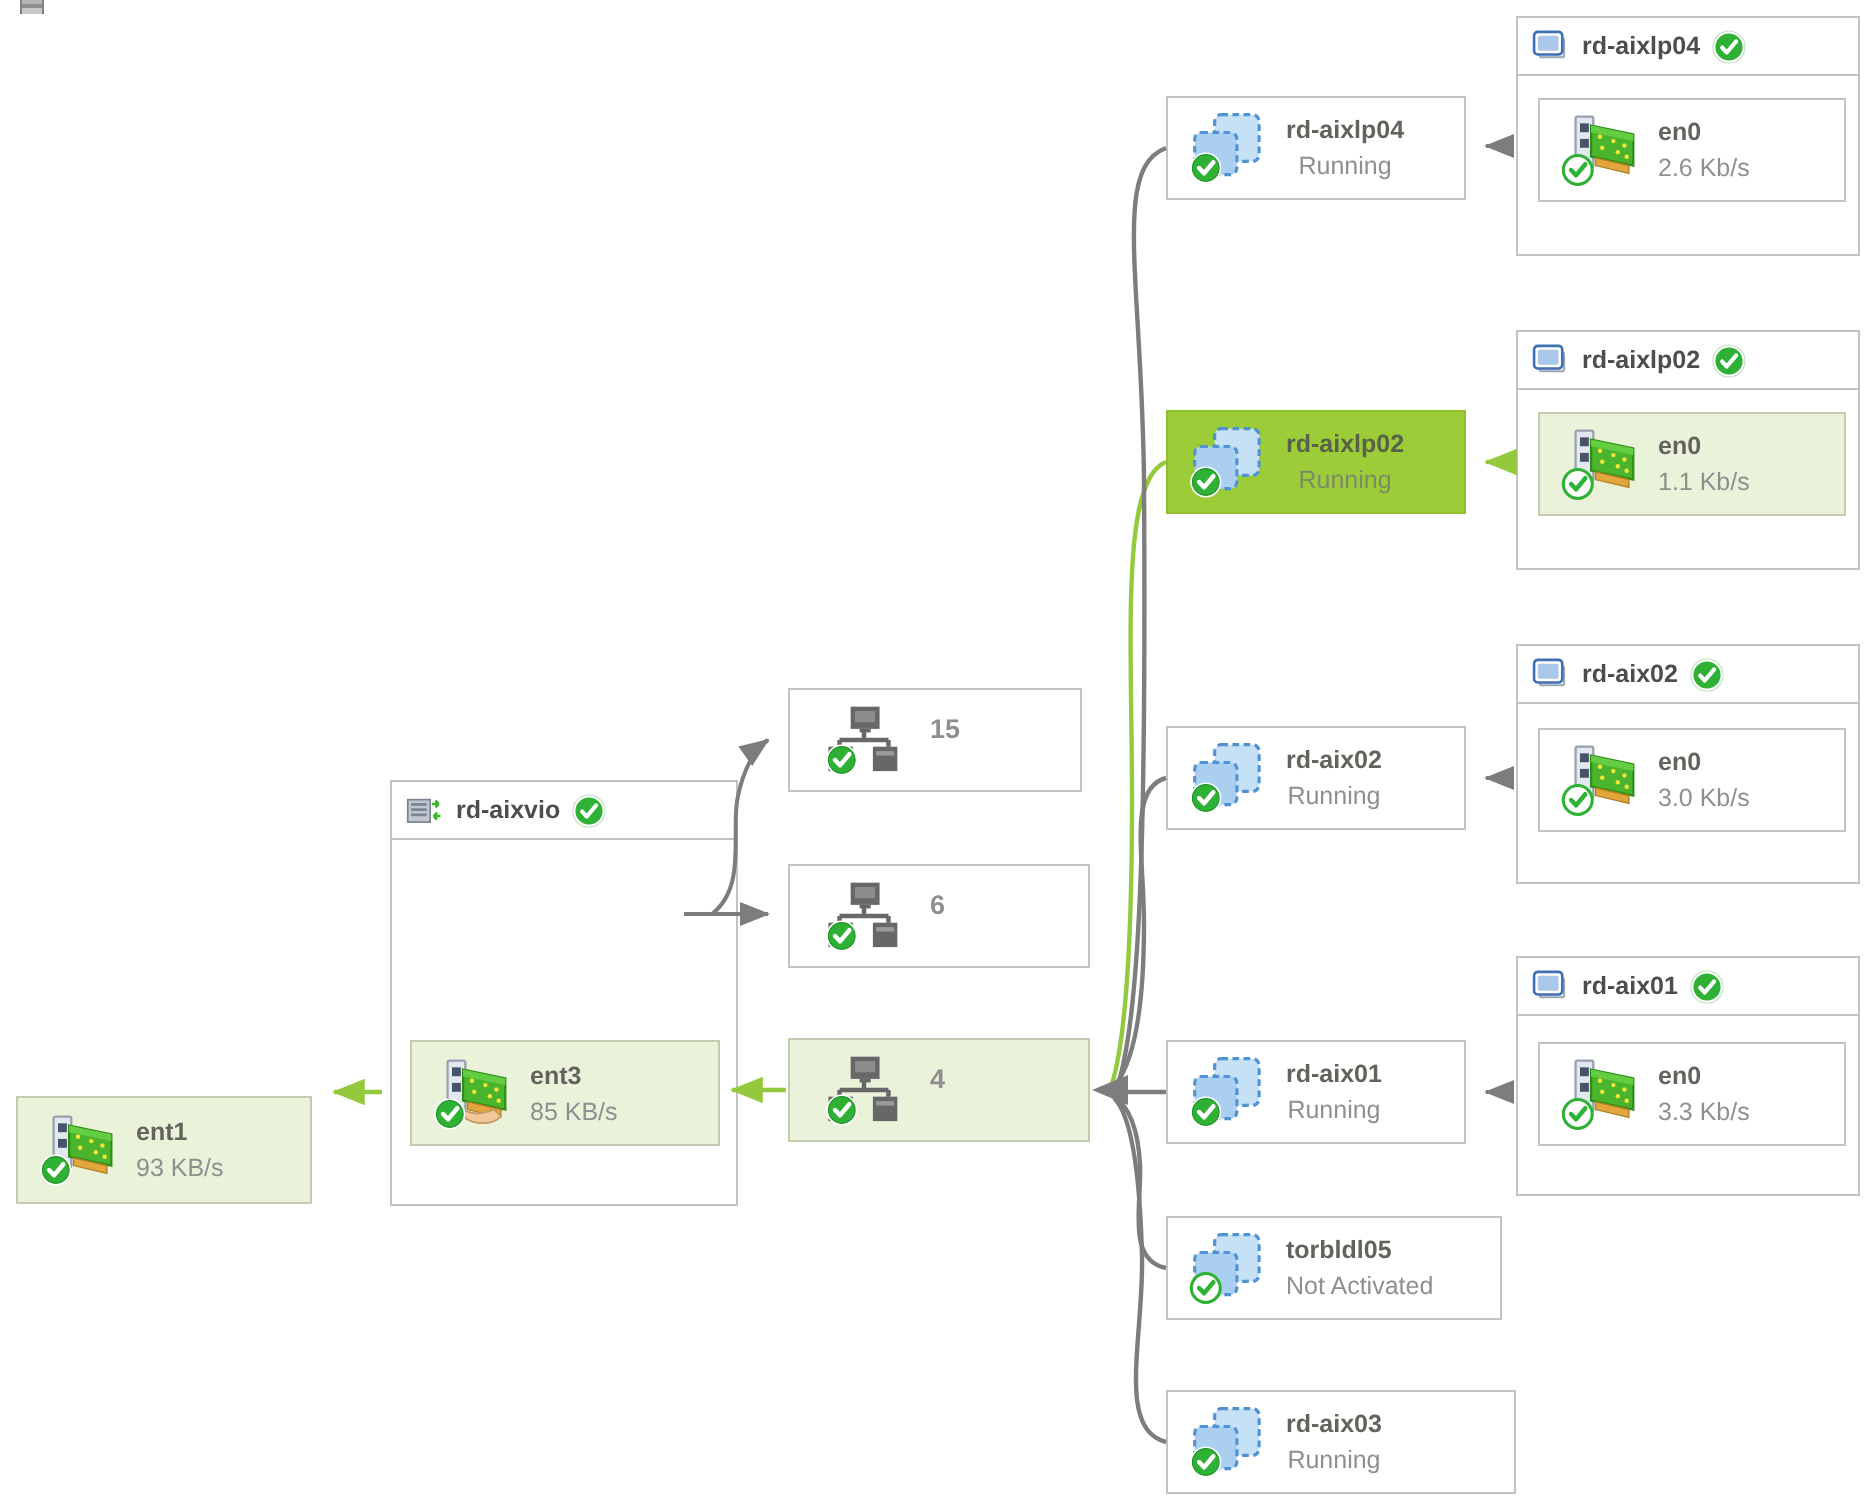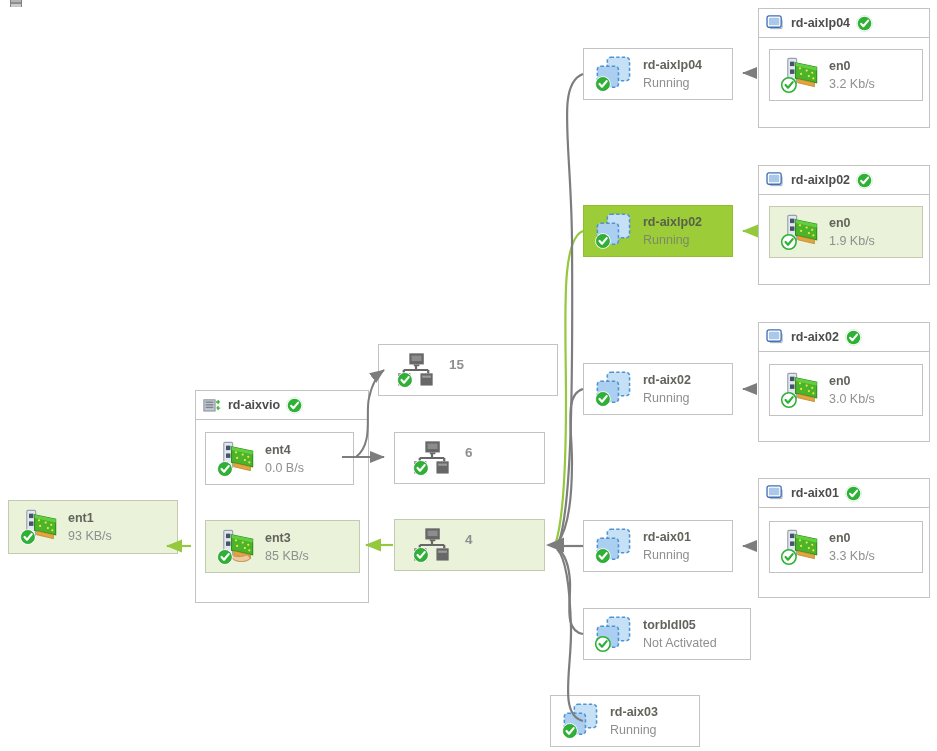--- a/index.html
+++ b/index.html
@@ -24,21 +24,21 @@
     position:absolute;background:#fff;border:1px solid var(--box-border);
     box-sizing:border-box;display:flex;align-items:center;padding:0 10px;gap:9px;
   }
   .tint{background:var(--tint-bg);border-color:var(--tint-border);}
   .selected{background:var(--selected-node-bg);border-color:var(--selected-node-border);}
   .group{position:absolute;background:#fff;border:1px solid var(--box-border);box-sizing:border-box;}
   .ghead{height:29px;border-bottom:1px solid var(--box-border);display:flex;align-items:center;padding:0 7px;gap:6px;box-sizing:border-box;}
   .gname{font-weight:bold;color:var(--header-color);font-size:12.5px;white-space:nowrap;}
   .txt{display:flex;flex-direction:column;justify-content:center;}
   .lbl{font-weight:bold;color:var(--label-color);font-size:12.5px;white-space:nowrap;}
-  .val{color:var(--value-color);font-size:12.5px;margin-top:4px;white-space:nowrap;}
+  .val{color:var(--value-color);font-size:12.5px;margin-top:4px;white-space:nowrap;text-align:center;}
   .selected .lbl{color:#59614b;}
   .selected .val{color:#7d8a66;}
   .icon36{width:40px;height:36px;flex:0 0 auto;}
   .icon-h{width:19px;height:16px;flex:0 0 auto;}
   .badge-lg{width:17px;height:17px;flex:0 0 auto;}
   .swid{font-weight:bold;color:#8f8f8f;font-size:13.5px;transform:translateY(-6px);margin-left:4px;}
   #edges{position:absolute;left:0;top:0;pointer-events:none;}
   #artifact{position:absolute;left:10px;top:0;width:10px;height:7px;
     background:linear-gradient(#b5b5b5 0 2px,#8e8e8e 2px 4px,#c9c9c9 4px 7px);
     border-left:1px solid #828282;border-right:1px solid #828282;}
@@ -108,64 +108,54 @@
       <symbol id="i-host" viewBox="0 0 20 17">
         <rect x="4" y="4.5" width="13" height="10" rx="1" fill="#e8eef7" stroke="#9aa7b8" stroke-width="1"></rect>
         <rect x="1" y="1" width="15" height="12" rx="2" fill="#fff" stroke="#3f6fb5" stroke-width="1.4"></rect>
         <rect x="3" y="3" width="11" height="8" rx="1" fill="#aac8ea"></rect>
       </symbol>
     </defs>
   </svg>
 
   <div id="artifact"></div>
 
-  <div class="node tint" style="left:8px;top:500px;width:170px;height:54px">
+  <div class="node tint" style="left:8px;top:548px;width:148px;height:54px">
     <svg class="icon36">
         <use href="#i-nic"></use>
         <use href="#b-on"></use>
       </svg>
     <div class="txt">
       <div class="lbl">ent1</div>
       <div class="val">93 KB/s</div>
     </div>
   </div>
 
   <div class="group" style="left:195px;top:390px;width:174px;height:213px">
     <div class="ghead">
       <svg class="icon-h">
           <use href="#i-vio"></use>
         </svg>
       <span class="gname">rd-aixvio</span>
       <svg class="badge-lg">
           <use href="#b-lg"></use>
         </svg>
     </div>
-    <div class="node" style="left:9px;top:41px;width:149px;height:53px">
-      <svg class="icon36">
-          <use href="#i-nic"></use>
-          <use href="#b-on"></use>
-        </svg>
-      <div class="txt">
-        <div class="lbl">ent4</div>
-        <div class="val">0.0 B/s</div>
-      </div>
-    </div>
     <div class="node tint" style="left:9px;top:129px;width:155px;height:53px">
       <svg class="icon36">
           <use href="#i-nic-hand"></use>
           <use href="#b-on"></use>
         </svg>
       <div class="txt">
         <div class="lbl">ent3</div>
         <div class="val">85 KB/s</div>
       </div>
     </div>
   </div>
 
-  <div class="node" style="left:378px;top:344px;width:180px;height:52px;padding-left:17px">
+  <div class="node" style="left:394px;top:344px;width:147px;height:52px;padding-left:17px">
     <svg class="icon36">
         <use href="#i-sw"></use>
         <use href="#b-on"></use>
       </svg>
     <span class="swid">15</span>
   </div>
   <div class="node" style="left:394px;top:432px;width:151px;height:52px;padding-left:17px">
     <svg class="icon36">
         <use href="#i-sw"></use>
         <use href="#b-on"></use>
@@ -223,21 +213,21 @@
   <div class="node" style="left:583px;top:608px;width:168px;height:52px">
     <svg class="icon36">
         <use href="#i-lpar"></use>
         <use href="#b-ring"></use>
       </svg>
     <div class="txt">
       <div class="lbl">torbldl05</div>
       <div class="val">Not Activated</div>
     </div>
   </div>
-  <div class="node" style="left:550px;top:695px;width:150px;height:52px">
+  <div class="node" style="left:583px;top:695px;width:175px;height:52px">
     <svg class="icon36">
         <use href="#i-lpar"></use>
         <use href="#b-on"></use>
       </svg>
     <div class="txt">
       <div class="lbl">rd-aix03</div>
       <div class="val">Running</div>
     </div>
   </div>
 
@@ -251,21 +241,21 @@
           <use href="#b-lg"></use>
         </svg>
     </div>
     <div class="node" style="left:10px;top:40px;width:154px;height:52px">
       <svg class="icon36">
           <use href="#i-nic"></use>
           <use href="#b-ring"></use>
         </svg>
       <div class="txt">
         <div class="lbl">en0</div>
-        <div class="val">3.2 Kb/s</div>
+        <div class="val">2.6 Kb/s</div>
       </div>
     </div>
   </div>
 
   <div class="group" style="left:758px;top:165px;width:172px;height:120px">
     <div class="ghead">
       <svg class="icon-h">
           <use href="#i-host"></use>
         </svg>
       <span class="gname">rd-aixlp02</span>
@@ -273,21 +263,21 @@
           <use href="#b-lg"></use>
         </svg>
     </div>
     <div class="node tint" style="left:10px;top:40px;width:154px;height:52px">
       <svg class="icon36">
           <use href="#i-nic"></use>
           <use href="#b-ring"></use>
         </svg>
       <div class="txt">
         <div class="lbl">en0</div>
-        <div class="val">1.9 Kb/s</div>
+        <div class="val">1.1 Kb/s</div>
       </div>
     </div>
   </div>
 
   <div class="group" style="left:758px;top:322px;width:172px;height:120px">
     <div class="ghead">
       <svg class="icon-h">
           <use href="#i-host"></use>
         </svg>
       <span class="gname">rd-aix02</span>

